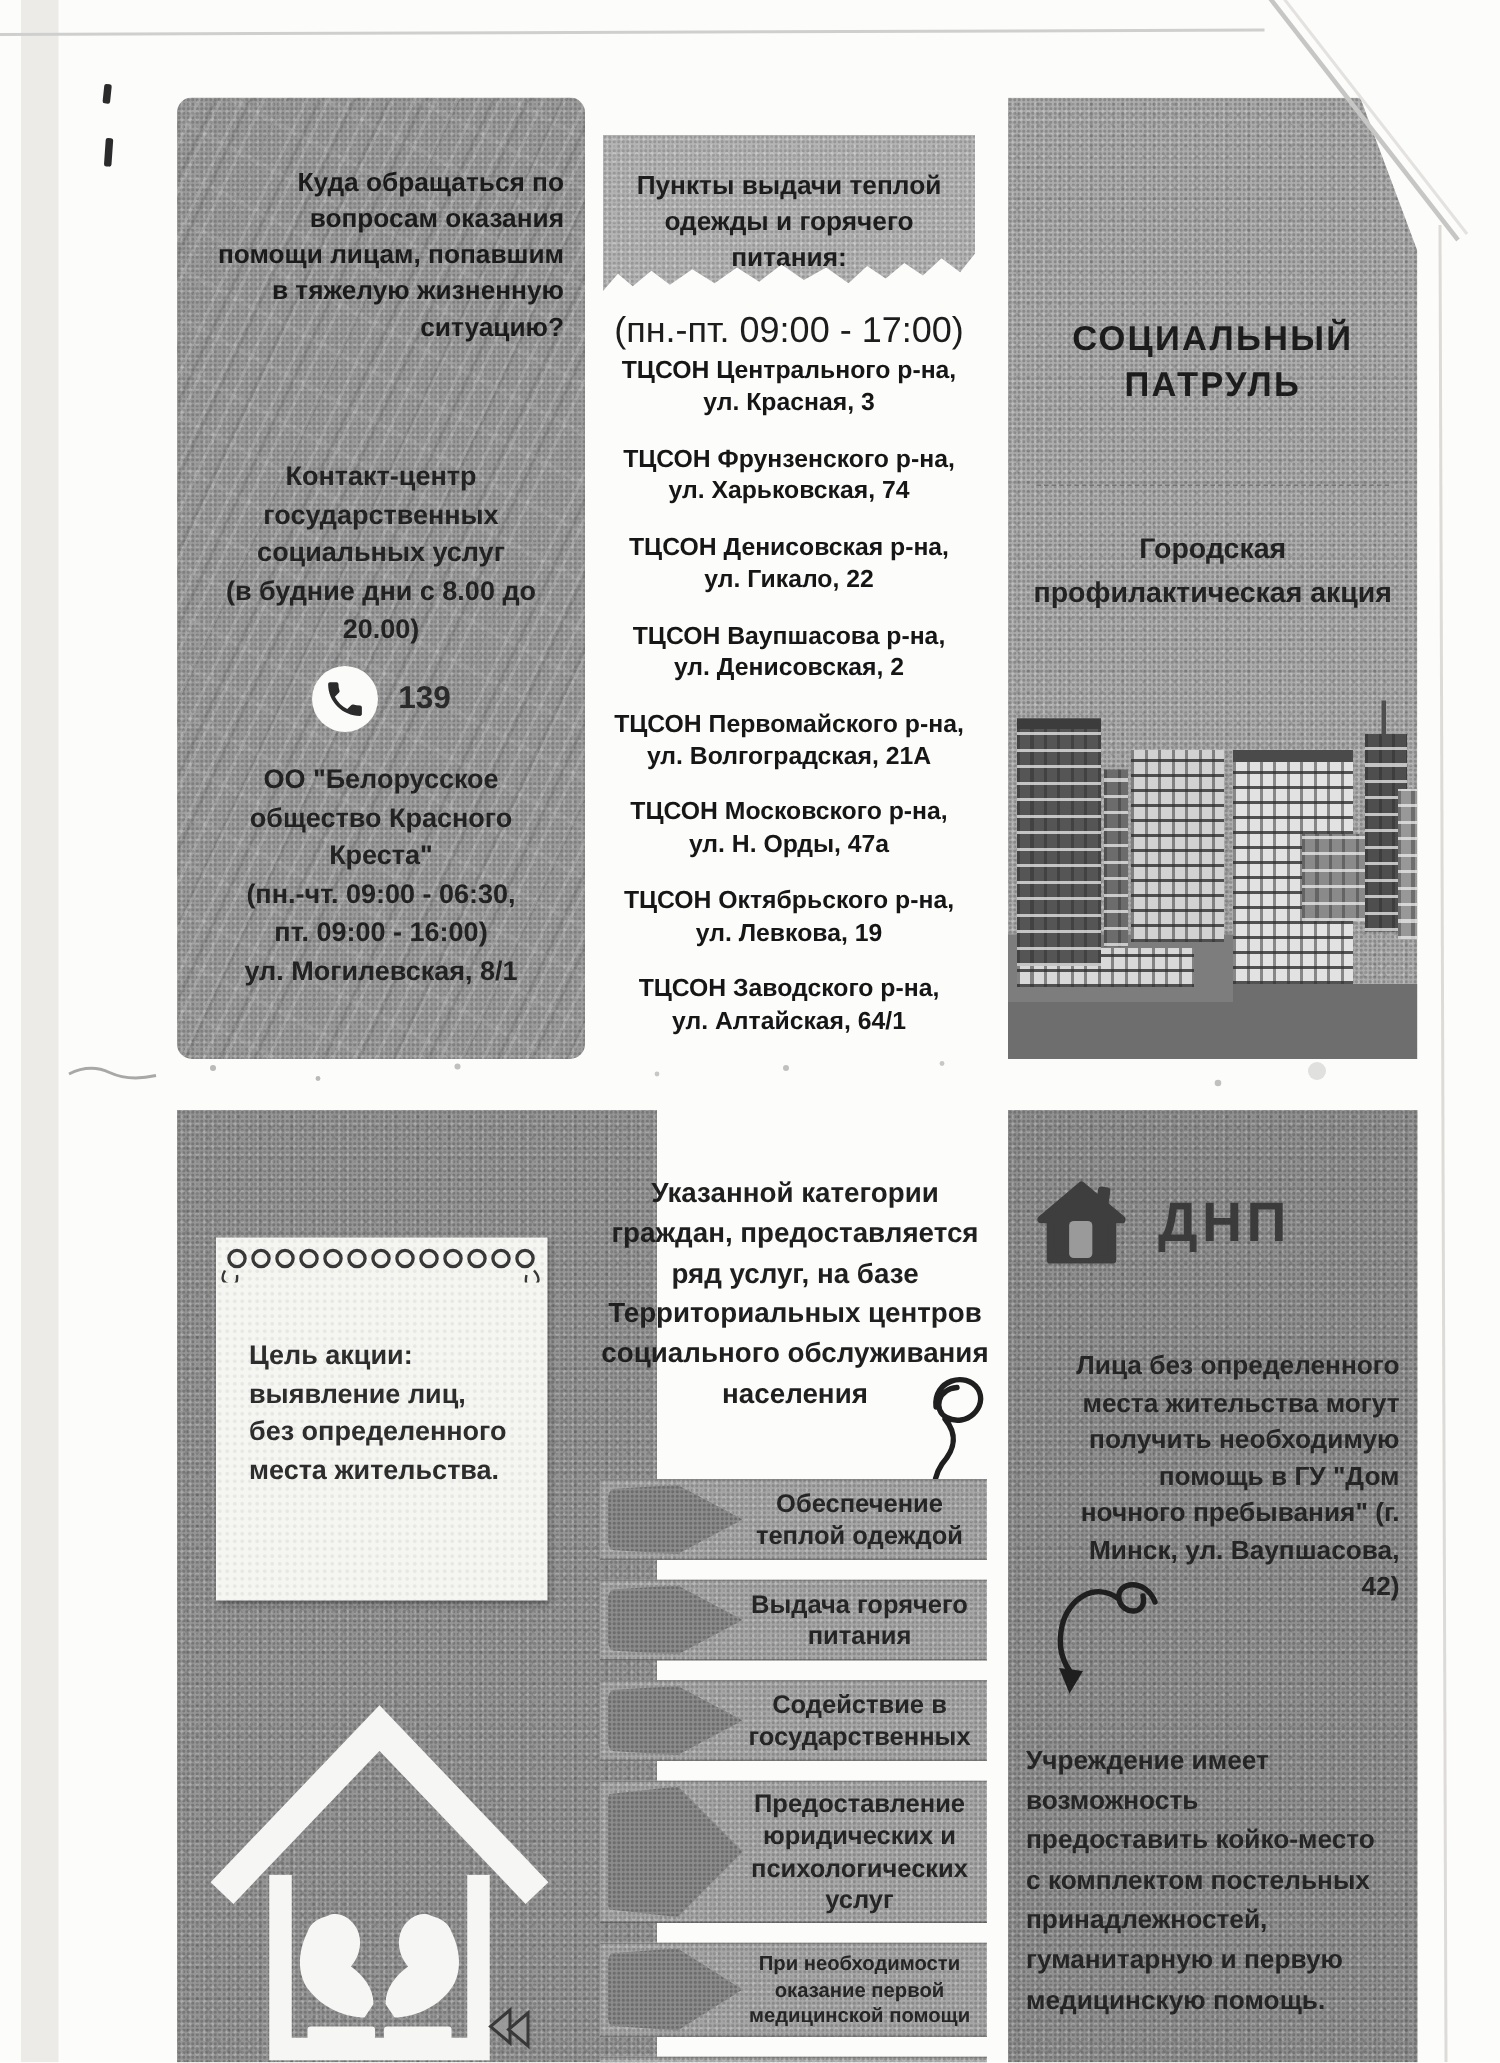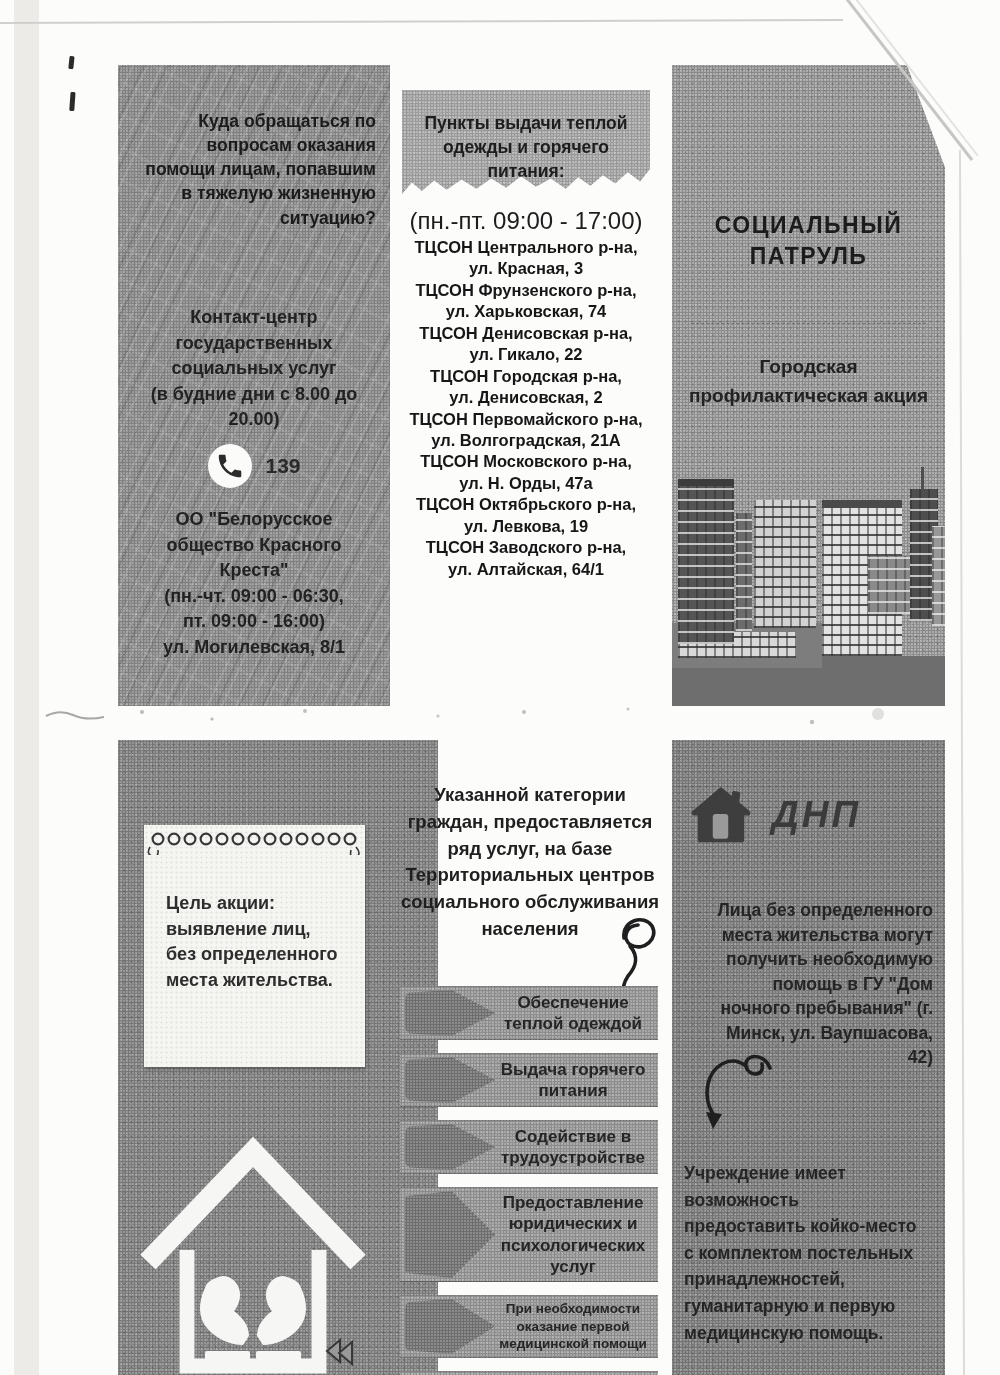--- a/index.html
+++ b/index.html
@@ -20,20 +20,21 @@
     background-position:0 0,1px 2px,3px 1px;
   }
   .streaks{
     background-image:
       repeating-linear-gradient(115deg, rgba(255,255,255,0.12) 0 2px, transparent 2px 13px),
       repeating-linear-gradient(115deg, rgba(0,0,0,0.10) 0 2px, transparent 2px 21px),
       repeating-linear-gradient(28deg, rgba(255,255,255,0.07) 0 3px, transparent 3px 29px),
       radial-gradient(rgba(15,15,15,0.20) 1px, transparent 1.3px),
       radial-gradient(rgba(252,252,252,0.20) 1px, transparent 1.3px);
     background-size:auto,auto,auto,3px 3px,5px 5px;
+    border-radius:10px;
   }
   
   #p-tl{left:118px;top:65px;width:272px;height:641px;background-color:#9b9b9b;}
   #p-tl .h1{position:absolute;top:44px;left:16px;right:14px;text-align:right;
     font-size:17.5px;font-weight:700;line-height:1.38;color:#1b1b1b;}
   #p-tl .contact{position:absolute;top:240px;left:8px;right:8px;text-align:center;
     font-size:18px;font-weight:600;line-height:1.42;color:#222;}
   #p-tl .phone-row{position:absolute;top:378px;left:0;right:0;display:flex;
     align-items:center;justify-content:center;gap:12px;}
   #p-tl .phone-num{font-size:21px;font-weight:600;color:#2a2a2a;}
@@ -49,21 +50,21 @@
       radial-gradient(rgba(255,255,255,0.25) 1px, transparent 1.3px);
     background-size:3px 3px,5px 5px;
     clip-path:polygon(0% 0%,100% 0%,100% 76%,96% 88%,91% 79%,86% 90%,81% 82%,76% 92%,71% 84%,66% 95%,60% 85%,54% 93%,48% 83%,42% 94%,36% 85%,30% 95%,24% 86%,18% 96%,13% 87%,8% 97%,4% 89%,0% 100%);
     display:flex;align-items:center;justify-content:center;
   }
   .torn .t{margin-top:10px;text-align:center;font-size:17.5px;font-weight:700;
     line-height:1.38;color:#1d1d1d;padding:0 14px;}
   #p-tm .hours{position:absolute;top:142px;left:0;right:0;text-align:center;
     font-size:24px;font-weight:400;color:#1d1d1d;}
   #p-tm .locs{position:absolute;top:172px;left:0;right:0;display:flex;
-    flex-direction:column;}
+    flex-direction:column;gap:16px;}
   .loc{text-align:center;font-weight:700;font-size:16.5px;line-height:1.3;color:#161616;}
   
   #p-tr{left:672px;top:65px;width:273px;height:641px;background-color:#ababab;
     clip-path:polygon(0 0,86% 0,100% 16%,100% 100%,0 100%);}
   #p-tr .title{position:absolute;top:145px;left:0;right:0;text-align:center;
     font-size:23px;font-weight:700;letter-spacing:1.5px;line-height:1.35;color:#1c1c1c;}
   #p-tr .divider{position:absolute;top:258px;left:7%;width:86%;
     border-top:1.5px dashed rgba(90,90,90,0.65);}
   #p-tr .subtitle{position:absolute;top:288px;left:0;right:0;text-align:center;
     font-size:19px;font-weight:600;line-height:1.5;color:#222;}
@@ -103,21 +104,21 @@
     background-size:3px 3px;
     clip-path:polygon(0 6%,52% 0,100% 50%,52% 100%,0 94%);
     border-radius:10px 0 0 10px;}
   .banner .label{text-align:center;font-size:17px;font-weight:700;
     line-height:1.25;color:#252525;}
   .banner.sm{min-height:46px;}
   .banner.sm .label{font-size:13.5px;line-height:1.3;}
   
   #p-br{left:672px;top:740px;width:273px;height:635px;background-color:#8f8f8f;}
   #p-br .logo-row{position:absolute;top:44px;left:16px;display:flex;
-    align-items:center;gap:18px;font-style:italic;}
+    align-items:center;gap:18px;}
   #p-br .dnp{font-size:37px;font-weight:700;letter-spacing:3px;color:#3b3b3b;}
   #p-br .info{position:absolute;top:158px;left:30px;right:12px;text-align:right;
     font-size:17.5px;font-weight:600;line-height:1.4;color:#252525;}
   #p-br .details{position:absolute;top:420px;left:12px;right:26px;text-align:left;
     font-size:17.5px;font-weight:600;line-height:1.52;color:#252525;}
   .arrow-svg{position:absolute;}
   
   #artifacts{position:absolute;left:0;top:0;width:1000px;height:1375px;
     pointer-events:none;z-index:40;}
 </style>
@@ -161,21 +162,21 @@
       </div>
       <div class="loc">
         <span>ТЦСОН Фрунзенского р-на,</span><br>
         <span>ул. Харьковская, 74</span>
       </div>
       <div class="loc">
         <span>ТЦСОН Денисовская р-на,</span><br>
         <span>ул. Гикало, 22</span>
       </div>
       <div class="loc">
-        <span>ТЦСОН Городская р-на,</span><br>
+        <span>ТЦСОН Ваупшасова р-на,</span><br>
         <span>ул. Денисовская, 2</span>
       </div>
       <div class="loc">
         <span>ТЦСОН  Первомайского р-на,</span><br>
         <span>ул. Волгоградская, 21А</span>
       </div>
       <div class="loc">
         <span>ТЦСОН  Московского р-на,</span><br>
         <span>ул. Н. Орды, 47а</span>
       </div>
@@ -280,21 +281,21 @@
       <div class="banner">
         <div class="tip"></div>
         <div class="label">Обеспечение теплой одеждой</div>
       </div>
       <div class="banner">
         <div class="tip"></div>
         <div class="label">Выдача горячего питания</div>
       </div>
       <div class="banner">
         <div class="tip"></div>
-        <div class="label">Содействие в трудоустройстве</div>
+        <div class="label">Содействие в государственных</div>
       </div>
       <div class="banner">
         <div class="tip"></div>
         <div class="label">Предоставление юридических и психологических услуг</div>
       </div>
       <div class="banner sm">
         <div class="tip"></div>
         <div class="label">При необходимости оказание первой медицинской помощи</div>
       </div>
       <div class="banner">

